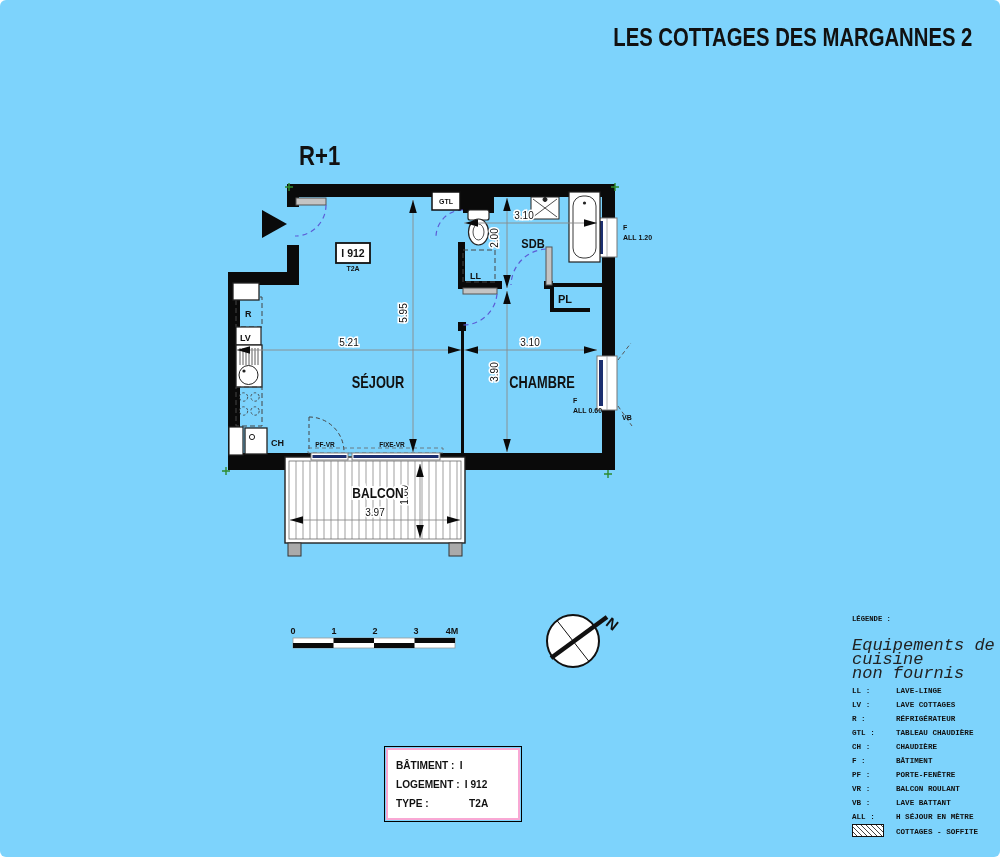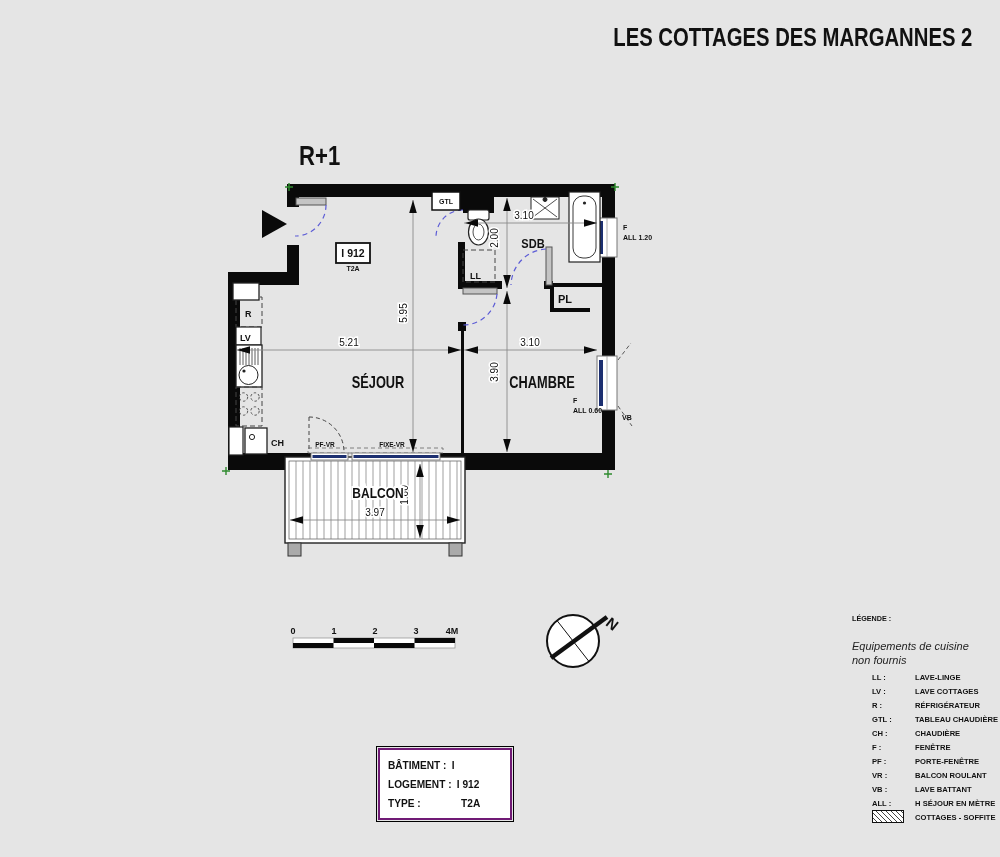--- a/index.html
+++ b/index.html
@@ -1,34 +1,34 @@
 <!DOCTYPE html>
 <html><head>
 <meta charset="utf-8">
 <style>
   html,body{margin:0;padding:0;background:#ffffff;}
-  #stage{position:relative;width:1000px;height:857px;background:#e5e5e5;overflow:hidden;
-         font-family:"Liberation Sans",sans-serif;color:#111;}
+  #stage{position:relative;width:1000px;height:857px;background:#7dd3fc;overflow:hidden;
+         font-family:"Liberation Sans",sans-serif;color:#111;border-radius:6px;}
   svg text{font-family:"Liberation Sans",sans-serif;}
   
   #main-title{position:absolute;top:22px;right:28px;font-size:26px;font-weight:bold;
       white-space:nowrap;letter-spacing:0px;color:#111;
       transform:scaleX(0.78);transform-origin:right center;}
   
-  #legend{position:absolute;left:852px;top:614px;width:146px;}
+  #legend{position:absolute;left:852px;top:614px;width:146px;font-family:Liberation Mono, monospace;}
   #legend .lg-head{font-size:8px;font-weight:bold;letter-spacing:0;transform:scaleX(.9);transform-origin:left;}
-  #legend .lg-note{font-size:11px;font-style:italic;margin-top:16px;line-height:14px;color:#222;}
-  #legend table{border-collapse:collapse;margin-top:3px;margin-left:20px;}
+  #legend .lg-note{font-size:17px;font-style:italic;margin-top:16px;line-height:14px;color:#222;}
+  #legend table{border-collapse:collapse;margin-top:3px;}
   #legend td{font-size:7.6px;font-weight:bold;padding:0;height:14px;vertical-align:middle;
              white-space:nowrap;color:#111;}
   #legend td.ab{width:44px;}
   #legend .hatch{width:30px;height:11px;border:1.2px solid #111;display:inline-block;
       background:repeating-linear-gradient(45deg,#fff 0 2.5px,#444 2.5px 3.5px);}
   
-  #info-box{position:absolute;left:378px;top:748px;width:118px;border:2px solid #701a75;
+  #info-box{position:absolute;left:386px;top:748px;width:118px;border:2px solid #f9a8d4;
       outline:1px solid #000;outline-offset:1px;padding:6px 4px 5px 8px;background:#fff;text-align:center;}
   #info-box .row{display:flex;font-size:11.5px;font-weight:bold;line-height:19px;
       transform:scaleX(.88);transform-origin:left;white-space:nowrap;}
   #info-box .lbl{margin-right:6px;}
   #info-box .row:last-child .val{margin-left:40px;}
 </style>
 </head>
 <body>
 
 <div id="stage">
@@ -323,21 +323,21 @@
       <tr>
             <td class="ab">GTL :</td>
             <td>TABLEAU CHAUDIÈRE</td>
           </tr>
       <tr>
             <td class="ab">CH :</td>
             <td>CHAUDIÈRE</td>
           </tr>
       <tr>
             <td class="ab">F :</td>
-            <td>FENÊTRE</td>
+            <td>BÂTIMENT</td>
           </tr>
       <tr>
             <td class="ab">PF :</td>
             <td>PORTE-FENÊTRE</td>
           </tr>
       <tr>
             <td class="ab">VR :</td>
             <td>BALCON ROULANT</td>
           </tr>
       <tr>

